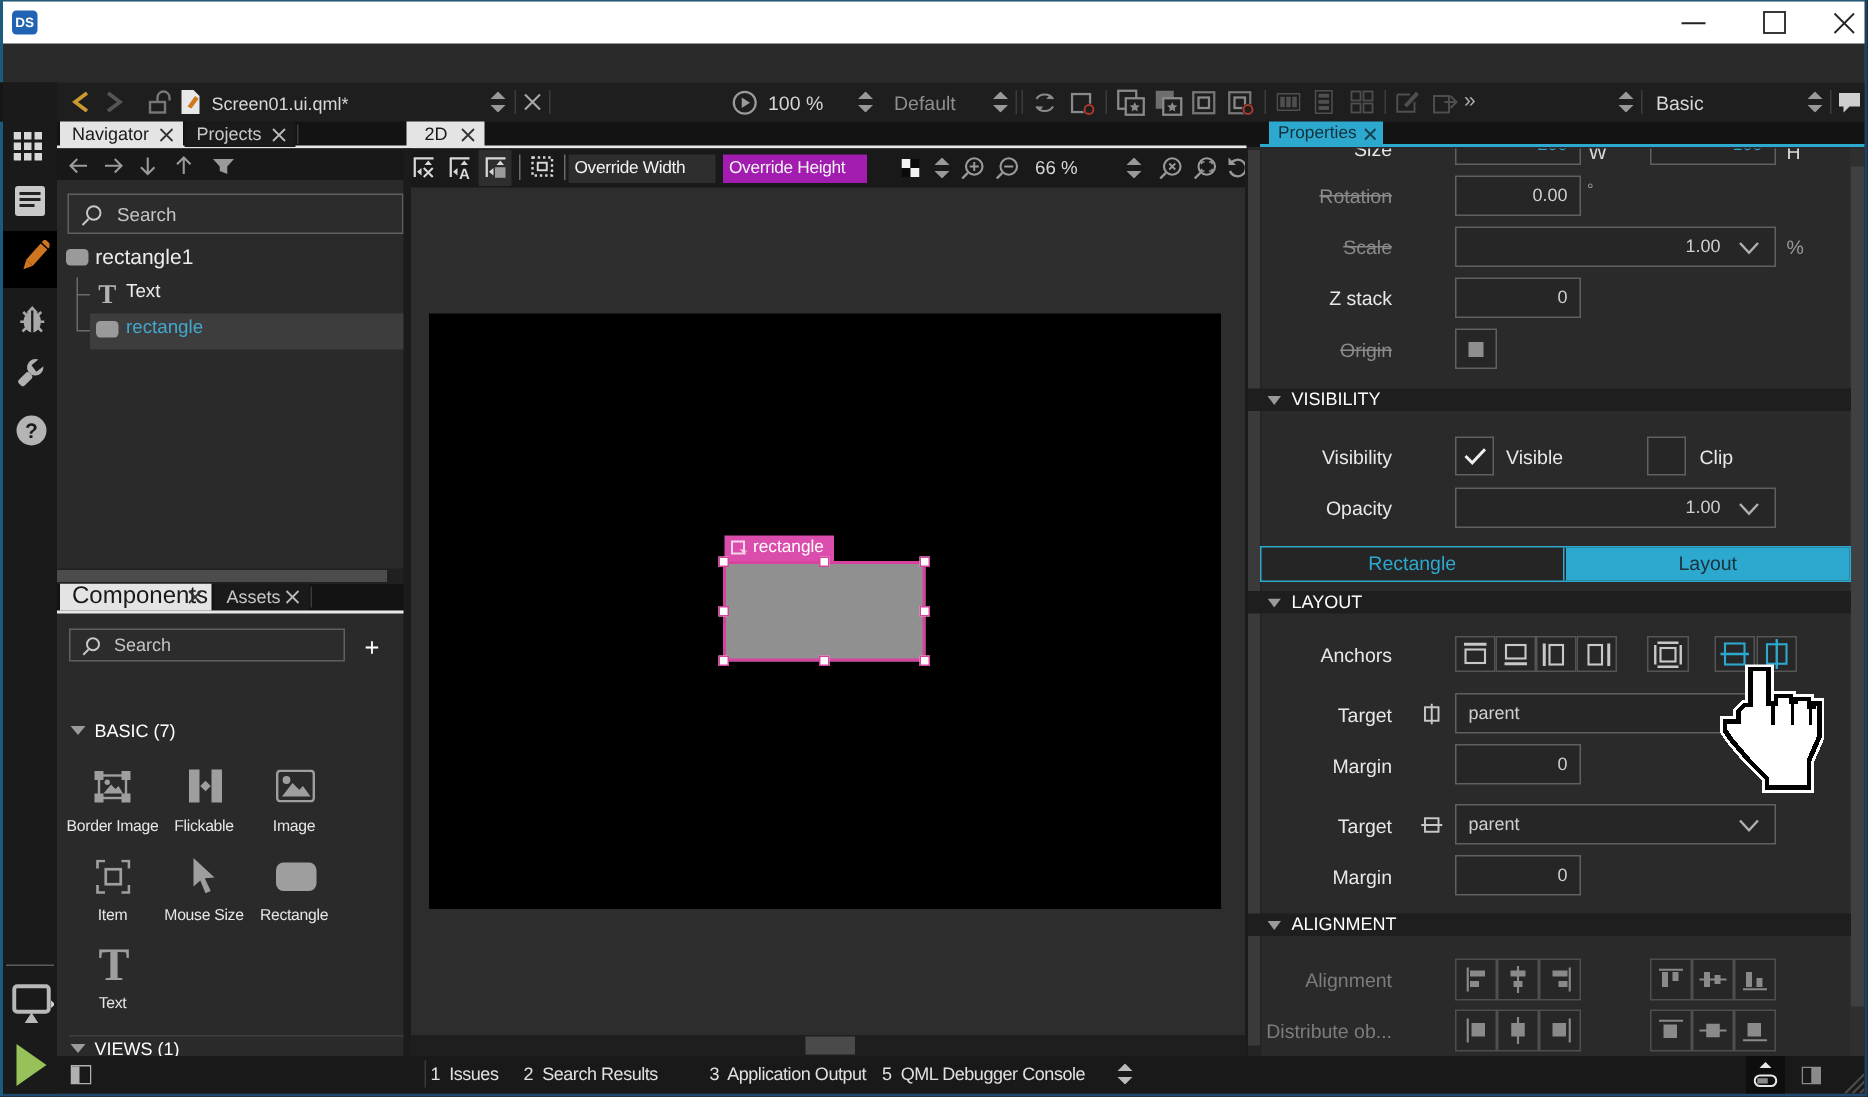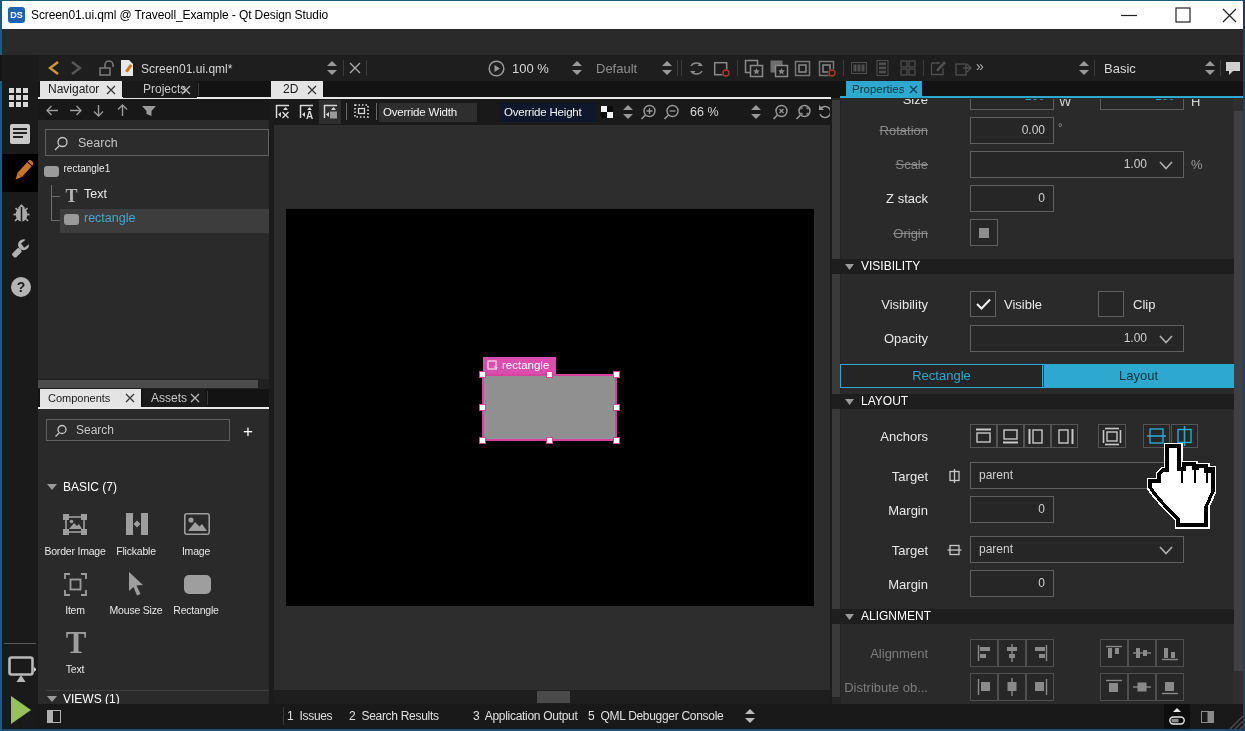--- a/index.html
+++ b/index.html
@@ -23,21 +23,20 @@
 <body>
 <div id="win">
 
   <div class="abs" style="left:0;top:0;width:1245px;height:731px;background:#1d5b7d;"></div>
   <div class="abs" style="left:1243px;top:0;width:2px;height:731px;background:#1d406b;"></div>
   <div class="abs" style="left:2px;top:729px;width:1241px;height:2px;background:#1e4a72;"></div>
   <div class="abs" style="left:2px;top:1px;width:1241px;height:728px;background:#2a2a2a;"></div>
 
   <div class="abs" id="titlebar" style="left:2px;top:1px;width:1241px;height:28px;background:#ffffff;">
     <div class="abs" style="left:6px;top:6px;width:17px;height:16px;background:#2063b2;border-radius:3px;color:#fff;font-size:9px;font-weight:bold;text-align:center;line-height:16px;">DS</div>
-    <div class="abs" style="left:29px;top:7px;font-size:12px;letter-spacing:-0.1px;color:#000;">Screen01.ui.qml @ Traveoll_Example - Qt Design Studio</div>
     <svg class="abs" style="left:1110px;top:0;" width="131" height="28">
       <line x1="9" y1="14.5" x2="25" y2="14.5" stroke="#222" stroke-width="1.2"></line>
       <rect x="64" y="7" width="14" height="14" fill="none" stroke="#222" stroke-width="1.2"></rect>
       <line x1="111" y1="8" x2="124" y2="21" stroke="#222" stroke-width="1.2"></line>
       <line x1="124" y1="8" x2="111" y2="21" stroke="#222" stroke-width="1.2"></line>
     </svg>
   </div>
 
 
   <div class="abs" id="toptoolbar" style="left:0;top:55px;width:1243px;height:26px;background:#1e1e1e;">
@@ -215,21 +214,21 @@
     </svg>
   </div>
 
   <div class="abs" id="tabstrip" style="left:38px;top:81px;width:1205px;height:17px;background:#131313;"></div>
   <div class="abs" style="left:38px;top:97px;width:793px;height:2px;background:#e8e8e8;"></div>
   <div class="abs" style="left:840px;top:96px;width:403px;height:2px;background:#2da8cf;"></div>
 
   <div class="tab active" style="left:40px;width:82px;"><span style="margin-left:8px;">Navigator</span><svg style="position:absolute;right:6px;top:3.5px;" width="10" height="10">
         <path d="M1 1 L9 9 M9 1 L1 9" stroke="#333" stroke-width="1.2"></path>
       </svg></div>
-  <div class="tab" style="left:123px;width:74px;"><span style="margin-left:20px;">Projects</span><svg style="position:absolute;right:6px;top:3.5px;" width="10" height="10">
+  <div class="tab" style="left:123px;width:74px;"><span style="margin-left:8px;">Projects</span><svg style="position:absolute;right:6px;top:3.5px;" width="10" height="10">
         <path d="M1 1 L9 9 M9 1 L1 9" stroke="#bbb" stroke-width="1.2"></path>
       </svg></div>
   <div class="abs" style="left:198px;top:83px;width:1px;height:13px;background:#3a3a3a;"></div>
   <div class="tab active" style="left:271px;width:52px;"><span style="margin-left:12px;">2D</span><svg style="position:absolute;right:6px;top:3.5px;" width="10" height="10">
         <path d="M1 1 L9 9 M9 1 L1 9" stroke="#333" stroke-width="1.2"></path>
       </svg></div>
   <div class="tab" style="left:846px;width:76px;background:#2da8cf;color:#10303c;font-size:11.5px;"><span style="margin-left:6px;">Properties</span><svg style="position:absolute;right:4px;top:4px;" width="9" height="9">
         <path d="M1 1 L8 8 M8 1 L1 8" stroke="#14404e" stroke-width="1.2"></path>
       </svg></div>
 
@@ -245,36 +244,36 @@
     <div class="abs" style="left:7px;top:30px;width:224px;height:27px;background:#2c2c2c;border:1px solid #606060;">
       <svg class="abs" style="left:8px;top:6px;" width="15" height="15">
         <circle cx="8.5" cy="6" r="4.5" fill="none" stroke="#c8c8c8" stroke-width="1.3"></circle>
         <line x1="5" y1="10" x2="1" y2="14" stroke="#c8c8c8" stroke-width="1.3"></line>
       </svg>
       <div class="abs" style="left:32px;top:6px;font-size:12.5px;color:#c4c4c4;">Search</div>
     </div>
 
     <div class="abs" style="left:22px;top:110px;width:211px;height:24px;background:#3d3d3d;"></div>
     <div class="abs" style="left:6px;top:67px;width:15px;height:11px;background:#9a9a9a;border-radius:3px;"></div>
-    <div class="abs" style="left:25.5px;top:64px;font-size:10px;color:#ececec;">rectangle1</div>
+    <div class="abs" style="left:25.5px;top:64px;font-size:14px;color:#ececec;">rectangle1</div>
     <div class="abs" style="left:12.5px;top:86px;width:1px;height:35px;background:#6a6a6a;"></div>
     <div class="abs" style="left:12.5px;top:97px;width:9px;height:1px;background:#6a6a6a;"></div>
     <div class="abs" style="left:12.5px;top:121px;width:9px;height:1px;background:#6a6a6a;"></div>
     <div class="abs" style="left:25px;top:89px;width:17px;height:16px;color:#b2b2b2;font-family:'Liberation Serif',serif;font-weight:bold;font-size:18px;line-height:16px;text-align:center;">T</div>
     <div class="abs" style="left:46px;top:88px;font-size:12.5px;color:#ececec;">Text</div>
     <div class="abs" style="left:26px;top:115px;width:15px;height:11px;background:#9a9a9a;border-radius:3px;"></div>
     <div class="abs" style="left:46px;top:112px;font-size:12.5px;color:#44a7cf;">rectangle</div>
 
     <div class="abs" style="left:0;top:280px;width:233px;height:10px;background:#202020;"></div>
     <div class="abs" style="left:0;top:281px;width:220px;height:8px;background:#4c4c4c;"></div>
   </div>
 
   <div class="abs" id="comppanel" style="left:38px;top:389px;width:233px;height:315px;background:#2a2a2a;overflow:hidden;">
     <div class="abs" style="left:0;top:0;width:233px;height:18px;background:#131313;"></div>
-    <div class="abs" style="left:2px;top:0;width:101px;height:18px;background:#e4e4e4;color:#191919;font-size:11px;line-height:18px;"><span style="margin-left:8px;">Components</span><svg style="position:absolute;right:6px;top:4px;" width="10" height="10">
+    <div class="abs" style="left:2px;top:0;width:101px;height:18px;background:#e4e4e4;color:#191919;font-size:16px;line-height:18px;"><span style="margin-left:8px;">Components</span><svg style="position:absolute;right:6px;top:4px;" width="10" height="10">
           <path d="M1 1 L9 9 M9 1 L1 9" stroke="#333" stroke-width="1.2"></path>
         </svg></div>
     <div class="abs" style="left:105px;top:0;width:63px;height:18px;background:#1a1a1a;color:#c8c8c8;font-size:12px;line-height:18px;"><span style="margin-left:8px;">Assets</span><svg style="position:absolute;right:6px;top:4px;" width="10" height="10">
           <path d="M1 1 L9 9 M9 1 L1 9" stroke="#bbb" stroke-width="1.2"></path>
         </svg></div>
     <div class="abs" style="left:169px;top:2px;width:1px;height:14px;background:#3a3a3a;"></div>
     <div class="abs" style="left:0;top:18px;width:233px;height:2px;background:#e8e8e8;"></div>
     <div class="abs" style="left:8px;top:30px;width:184px;height:22px;background:#2c2c2c;border:1px solid #606060;">
       <svg class="abs" style="left:7px;top:4px;" width="14" height="14">
         <circle cx="8" cy="5.5" r="4" fill="none" stroke="#c8c8c8" stroke-width="1.3"></circle>
@@ -357,21 +356,21 @@
       <path d="M10.5 3 l2.5 3 h-5 Z M3 10.5 l3 -2.5 v5 Z" fill="#d8d8d8"></path>
       <rect x="7" y="7.5" width="7" height="7" fill="#9a9a9a"></rect>
     </svg>
     <div class="sep" style="left:75px;top:4px;height:17px;background:#6a6a6a;"></div>
     <svg class="abs" style="left:83px;top:5px;" width="16" height="15">
       <rect x="1" y="1" width="13" height="12" fill="none" stroke="#d8d8d8" stroke-width="1.6" stroke-dasharray="1.6 1.9"></rect>
       <rect x="4.5" y="4.5" width="6" height="5" fill="none" stroke="#d8d8d8" stroke-width="1.3"></rect>
     </svg>
     <div class="sep" style="left:105px;top:4px;height:17px;background:#6a6a6a;"></div>
     <div class="abs" style="left:108px;top:4px;width:98px;height:19px;background:#2e2e2e;font-size:11.5px;color:#f4f4f4;line-height:18px;padding-left:4px;letter-spacing:-0.2px;">Override Width</div>
-    <div class="abs" style="left:229px;top:4px;width:96px;height:19px;background:#0f172a;font-size:11.5px;color:#f4f4f4;line-height:18px;padding-left:4px;letter-spacing:-0.2px;">Override Height</div>
+    <div class="abs" style="left:211px;top:4px;width:96px;height:19px;background:#a21caf;font-size:11.5px;color:#f4f4f4;line-height:18px;padding-left:4px;letter-spacing:-0.2px;">Override Height</div>
     <svg class="abs" style="left:330px;top:7px;" width="12" height="12">
       <rect x="0" y="0" width="6" height="6" fill="#f2f2f2"></rect>
         <rect x="6" y="0" width="6" height="6" fill="#0a0a0a"></rect>
       <rect x="0" y="6" width="6" height="6" fill="#0a0a0a"></rect>
         <rect x="6" y="6" width="6" height="6" fill="#f2f2f2"></rect>
     </svg>
     <svg class="abs" style="left:351px;top:6px;" width="12" height="14">
       <path d="M6 0 L11 5 H1 Z" fill="#999"></path>
         <path d="M6 14 L1 9 H11 Z" fill="#999"></path>
     </svg>

